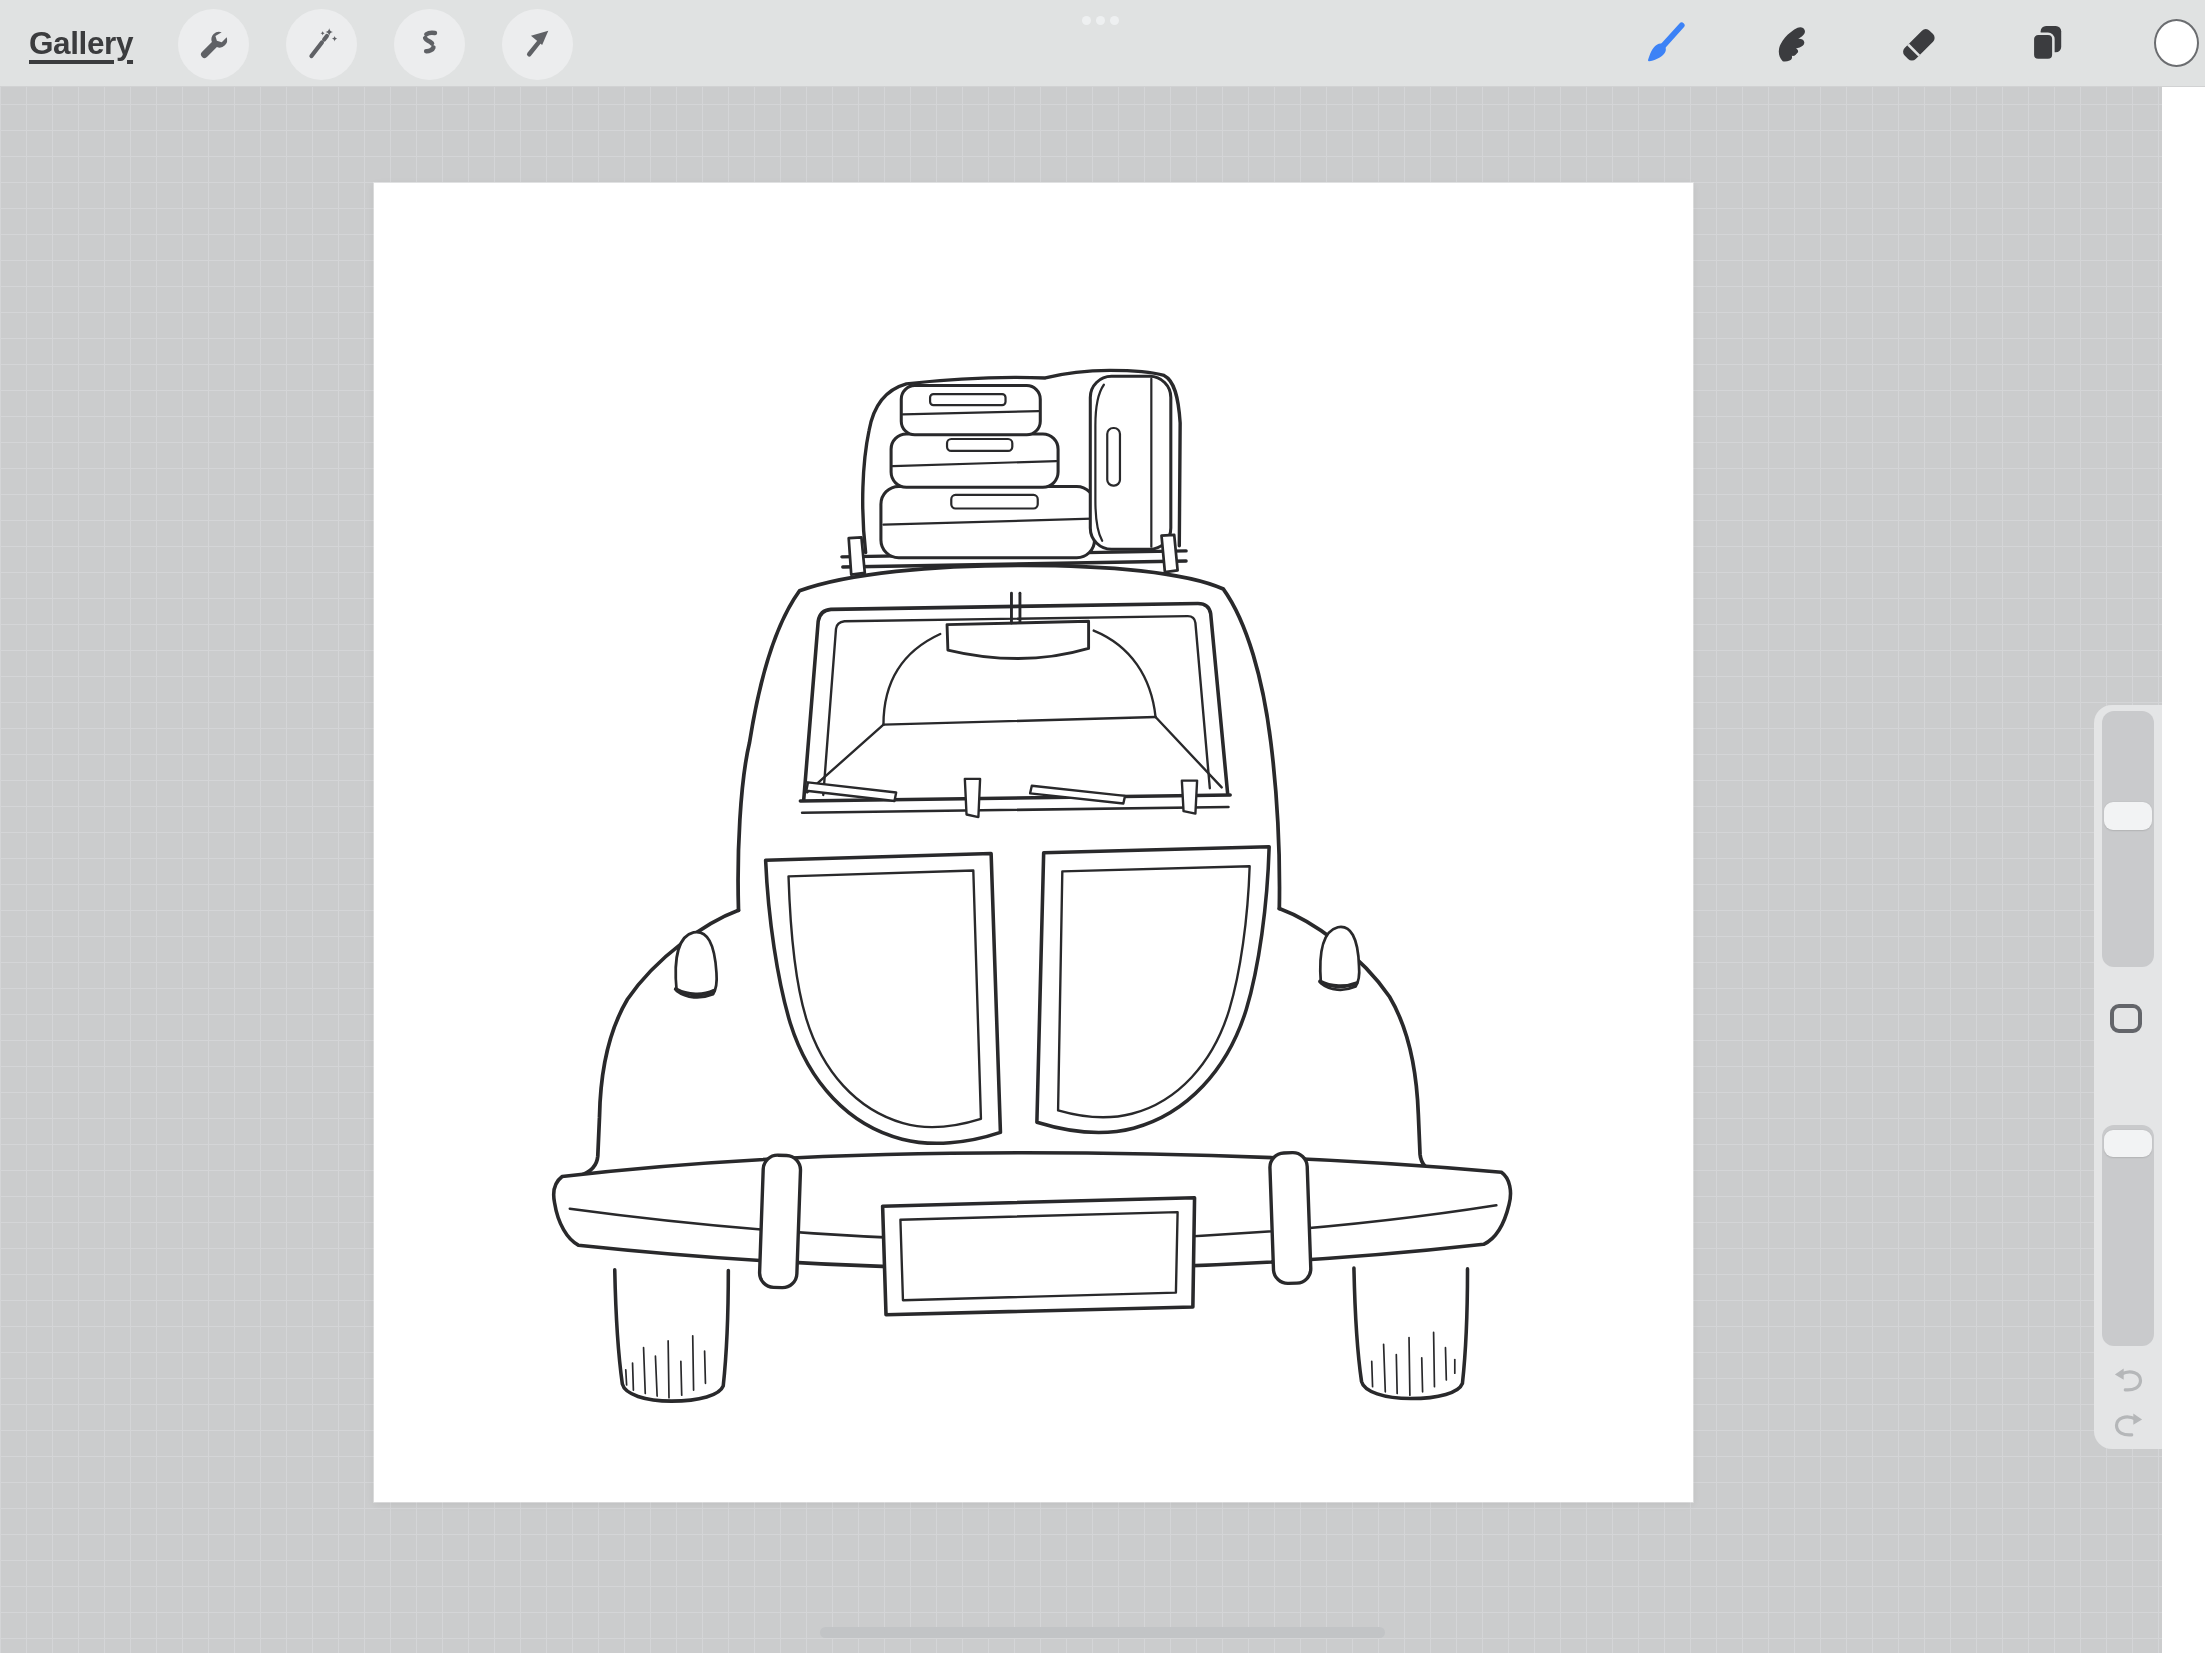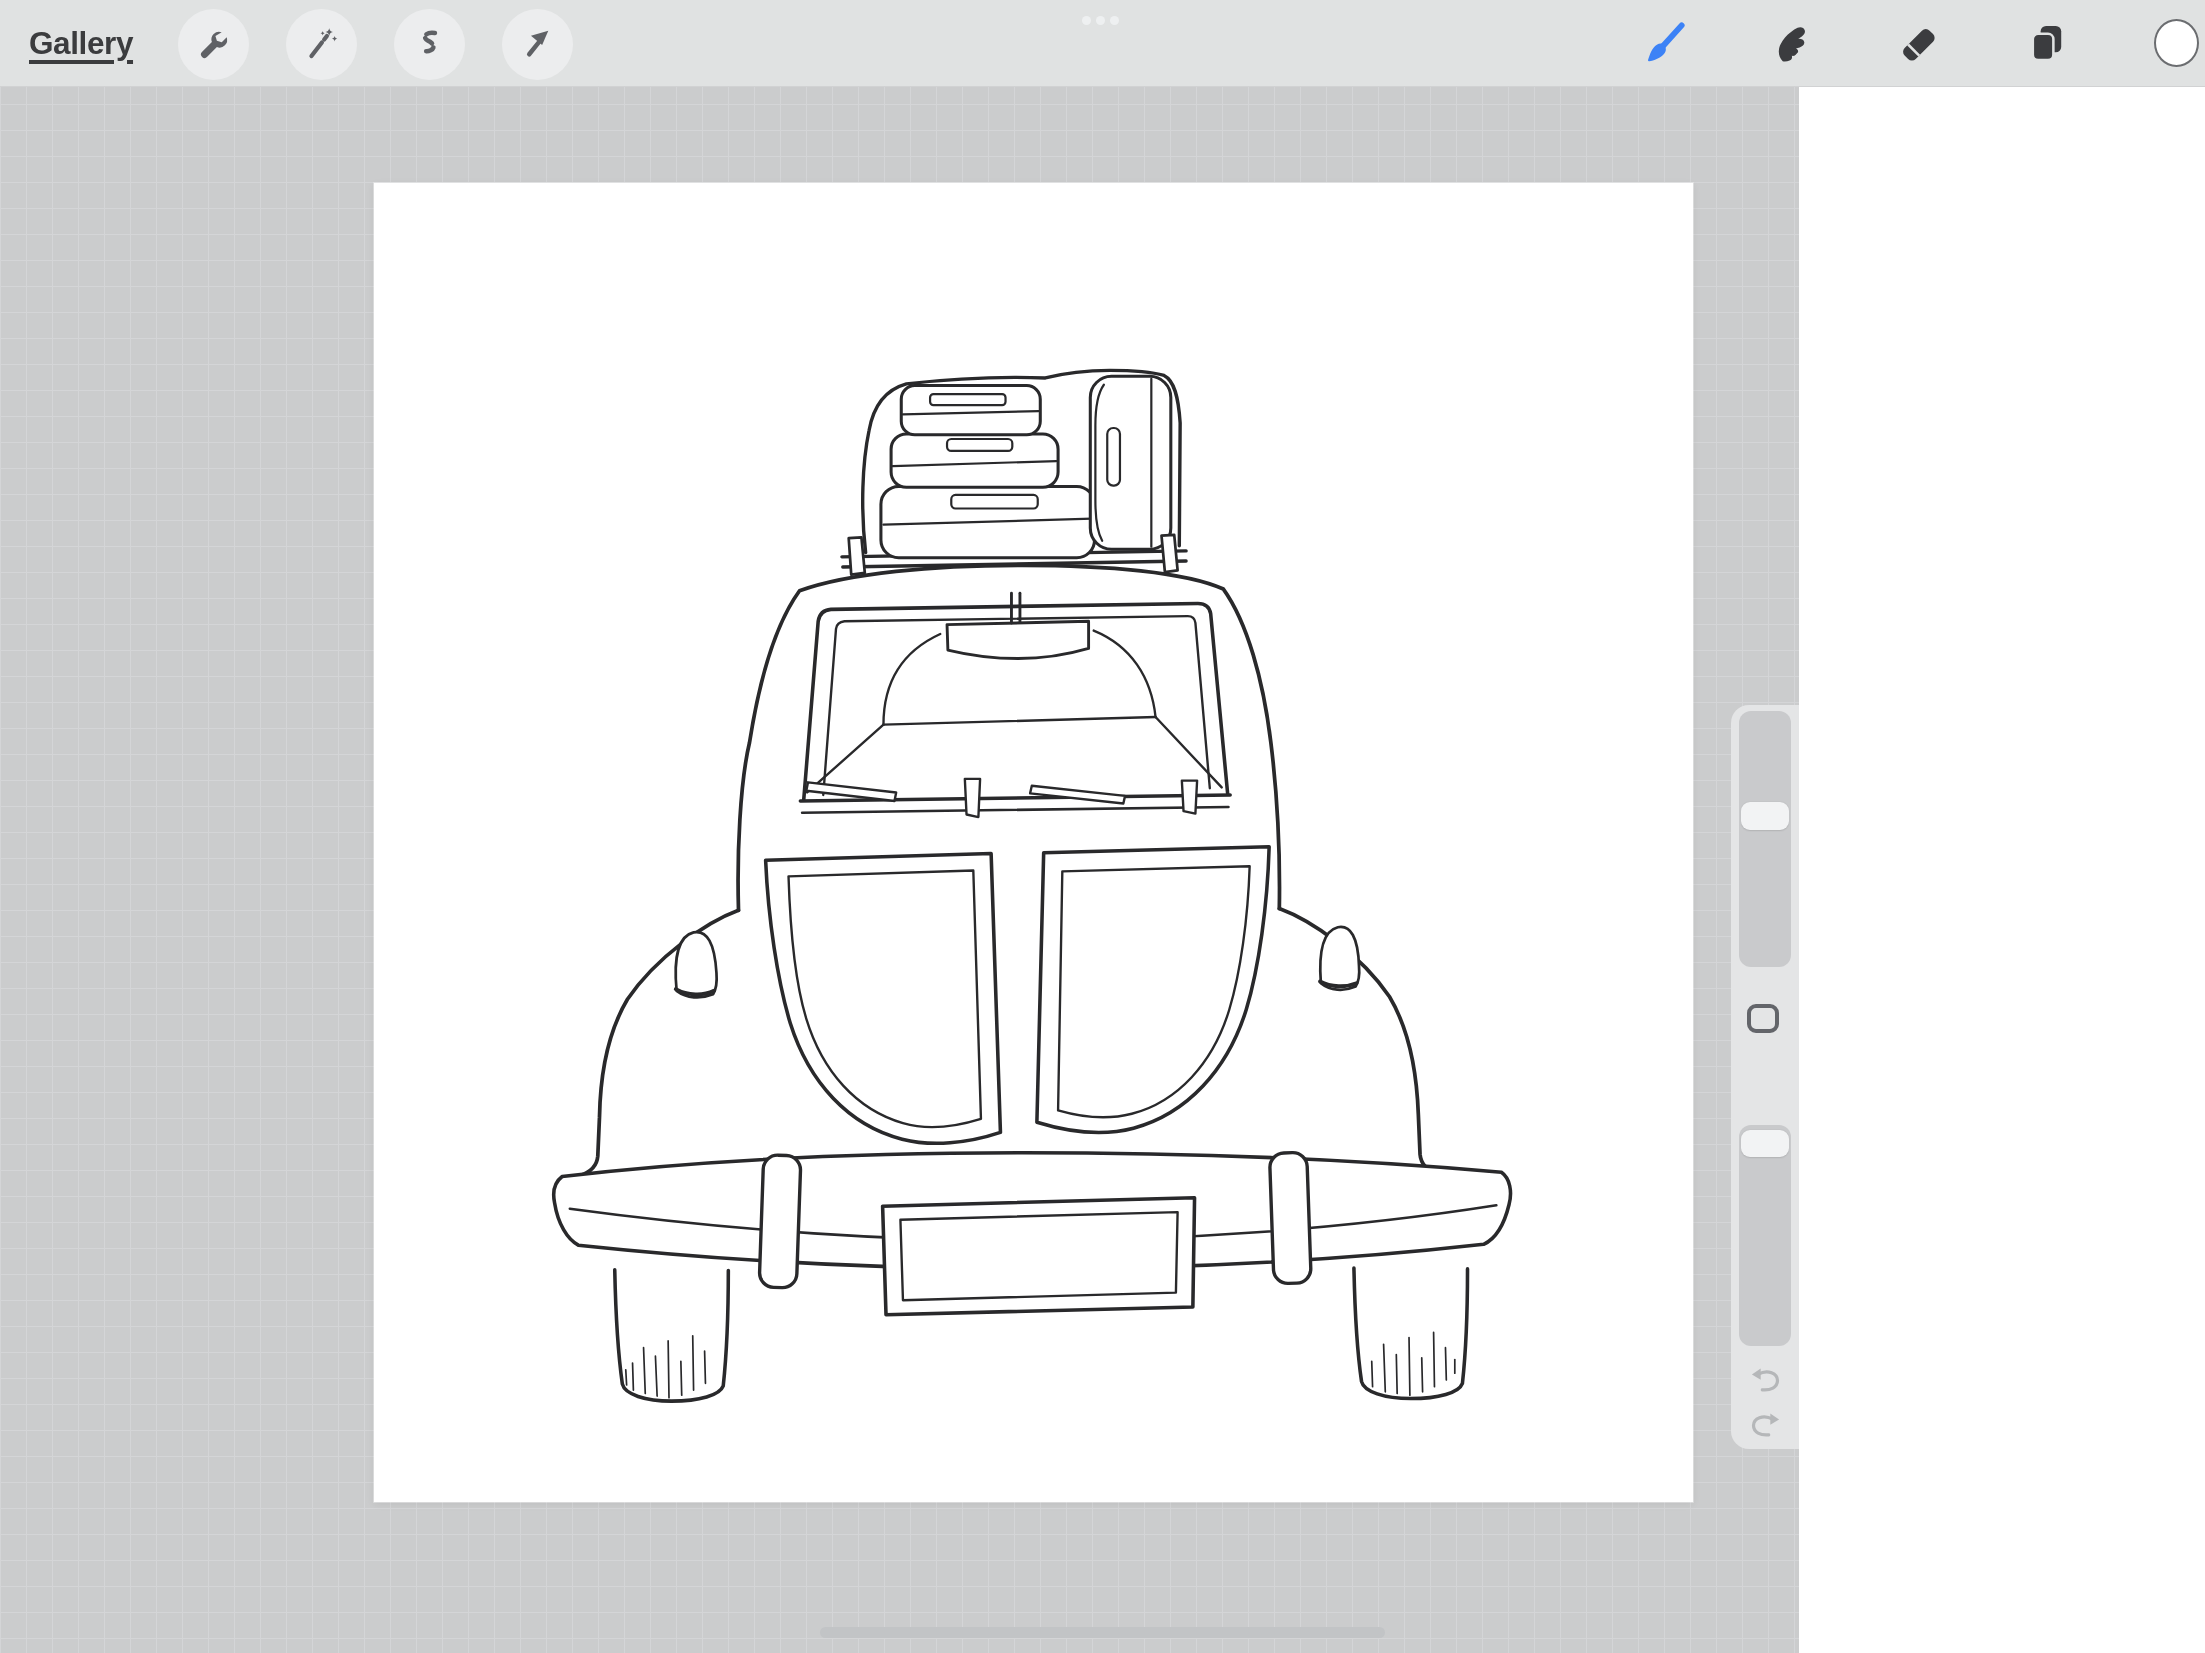--- a/index.html
+++ b/index.html
@@ -1,17 +1,17 @@
 <!DOCTYPE html>
 <html style="font-size:13px"><head>
 <meta charset="utf-8">
 <style>
   html,body{margin:0;padding:0;}
   body{width:2205px;height:1653px;overflow:hidden;font-family:"Liberation Sans","DejaVu Sans",sans-serif;}
-  .stage{position:relative;width:1799px;height:1653px;background-color:#cbcccd;
+  .stage{position:relative;width:2162px;height:1653px;background-color:#cbcccd;
     background-image:linear-gradient(#d4d5d7 1.2px,transparent 1.2px),linear-gradient(90deg,#d4d5d7 1.2px,transparent 1.2px);
     background-size:26px 26px;}
   
   .toolbar{position:absolute;left:0;top:0;width:2205px;height:86px;background:#e0e2e2;
     border-bottom:0.8px solid #d1d2d3;z-index:30;}
   .gallery{position:absolute;left:29px;top:0;height:86px;display:flex;align-items:center;
     font-size:31.5px;font-weight:bold;letter-spacing:-0.4px;color:#3b3c3e;
     text-decoration:underline;text-decoration-thickness:4px;text-underline-offset:5.7px;cursor:pointer;}
   .tool-circle{position:absolute;top:9px;width:71px;height:71px;border-radius:50%;
     background:#ecedee;display:flex;align-items:center;justify-content:center;cursor:pointer;}

